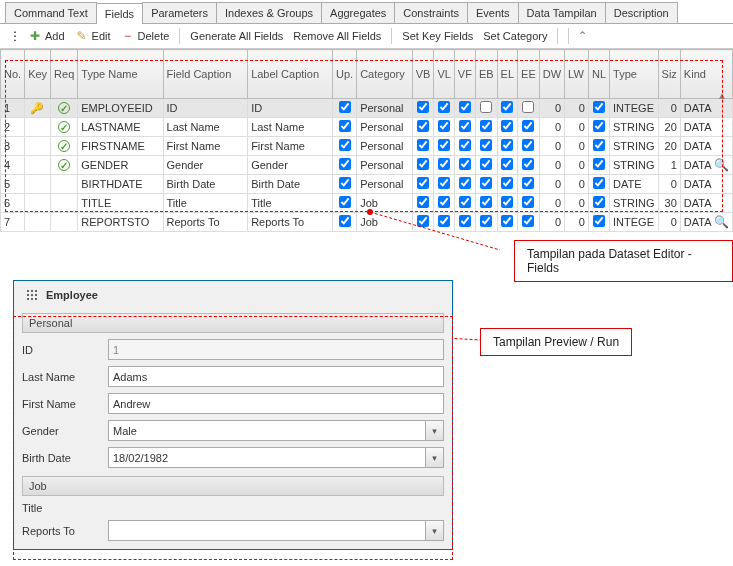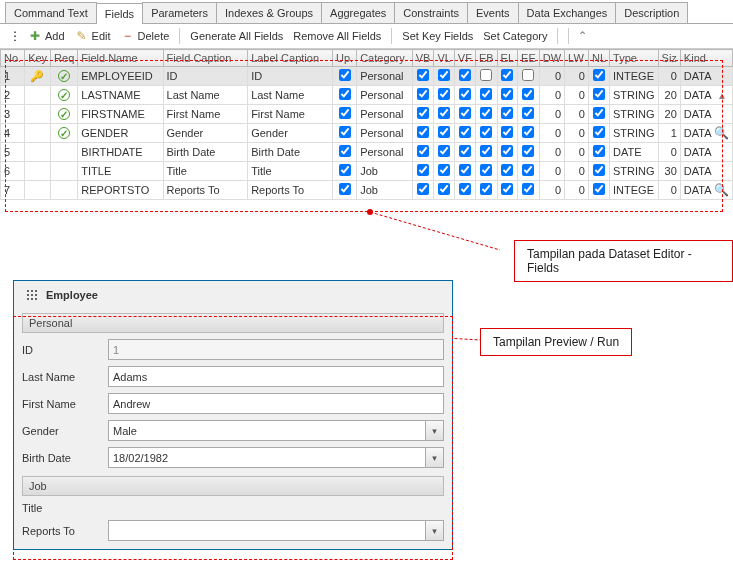--- a/index.html
+++ b/index.html
@@ -12,21 +12,21 @@
 
 
 .toolbar { display: flex; align-items: center; padding: 3px 8px; border-bottom: 1px solid #ccc; gap: 2px; }
 .tb-icon { width: 14px; height: 14px; display: inline-flex; align-items: center; justify-content: center; font-size: 12px; }
 .tb-btn { display: flex; align-items: center; gap: 3px; padding: 2px 4px; cursor: pointer; color: #333; }
 .tb-sep { width: 1px; height: 16px; background: #ccc; margin: 0 4px; }
 
 
 .grid-wrap { position: relative; }
 .grid { width: 100%; border-collapse: collapse; }
-.grid th { background: linear-gradient(#f8f8f8,#e8e8e8); border: 1px solid #bbb; padding: 2px 3px; font-weight: normal; text-align: left; color: #555; white-space: nowrap; overflow: hidden; }
+.grid th { background: linear-gradient(#f8f8f8,#e8e8e8); border: 1px solid #bbb; padding: 18px 3px; font-weight: normal; text-align: left; color: #555; white-space: nowrap; overflow: hidden; }
 .grid td { border: 1px solid #ddd; padding: 2px 3px; color: #333; white-space: nowrap; overflow: hidden; }
 .grid tr.sel td { background: #e6e6e6; }
 .chk { text-align: center; }
 .chk input { width: 12px; height: 12px; }
 .key-icon { color: #d4a017; font-size: 11px; }
 .ok-icon { color: #4a9c2e; font-weight: bold; font-size: 10px; border: 1px solid #4a9c2e; border-radius: 50%; width: 12px; height: 12px; display: inline-flex; align-items: center; justify-content: center; }
 .lookup-icon { color: #5a8fc2; font-size: 12px; }
 
 .dotted-red { border: 1.5px dashed #e00; position: absolute; pointer-events: none; }
 
@@ -56,21 +56,21 @@
 <body>
 
 <div class="tabs" id="tabs">
     <div class="tab">Command Text</div>
     <div class="tab active">Fields</div>
     <div class="tab">Parameters</div>
     <div class="tab">Indexes &amp; Groups</div>
     <div class="tab">Aggregates</div>
     <div class="tab">Constraints</div>
     <div class="tab">Events</div>
-    <div class="tab">Data Exchanges</div>
+    <div class="tab">Data Tampilan</div>
     <div class="tab">Description</div>
   </div>
 
 <div class="toolbar">
   <span class="tb-icon">⋮</span>
   <div class="tb-btn">
       <span class="tb-icon" style="color:#5a9e4a">✚</span>
       <span>Add</span>
     </div>
   <div class="tb-btn">
@@ -100,21 +100,21 @@
   <span class="tb-icon" style="color:#888">⌃</span>
 </div>
 
 <div class="grid-wrap">
   <table class="grid" id="grid">
     <thead>
         <tr id="grid-head">
           <th style="width: 20px;">No.</th>
           <th style="width: 22px;">Key</th>
           <th style="width: 22px;">Req</th>
-          <th style="width: 86px;">Field Name</th>
+          <th style="width: 86px;">Type Name</th>
           <th style="width: 86px;">Field Caption</th>
           <th style="width: 86px;">Label Caption</th>
           <th style="width: 22px;">Up.</th>
           <th style="width: 56px;">Category</th>
           <th style="width: 20px;">VB</th>
           <th style="width: 20px;">VL</th>
           <th style="width: 20px;">VF</th>
           <th style="width: 20px;">EB</th>
           <th style="width: 20px;">EL</th>
           <th style="width: 20px;">EE</th>

